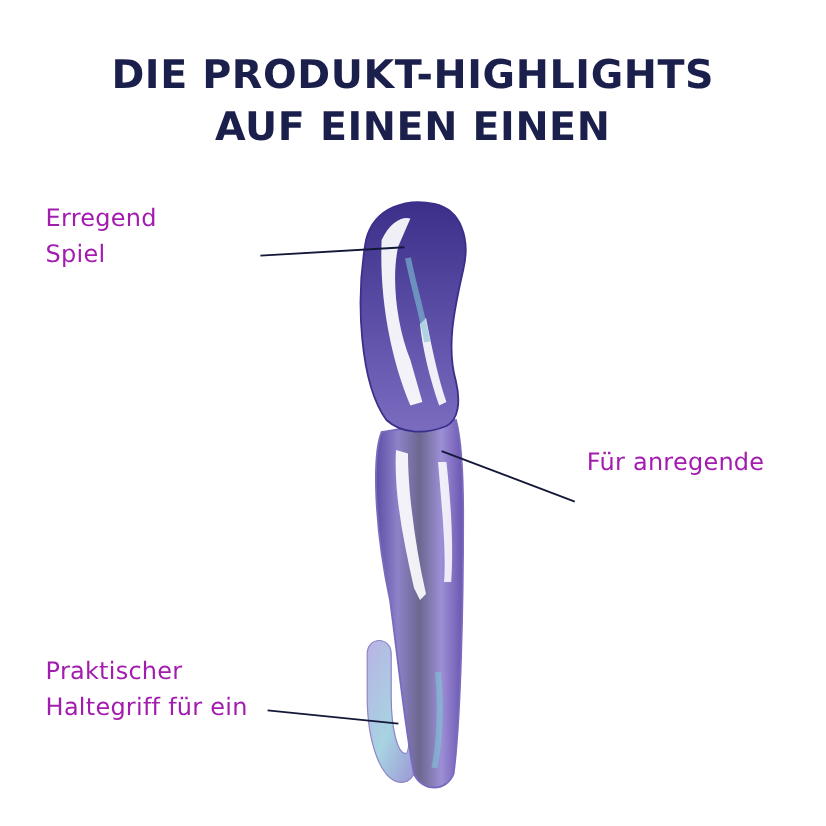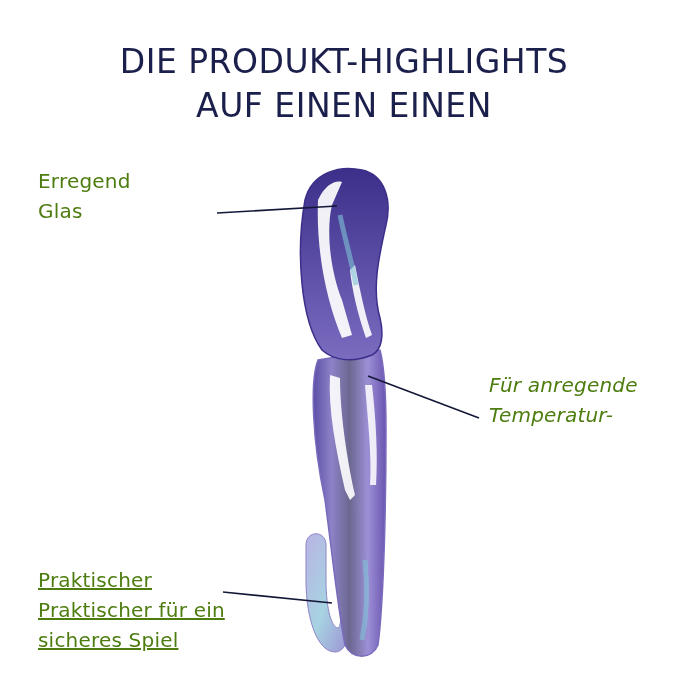--- a/index.html
+++ b/index.html
@@ -3,32 +3,32 @@
   <meta charset="utf-8">
   <style>
     html, body { margin: 0; padding: 0; }
     body {
       width: 688px; height: 688px; background: #ffffff; position: relative; overflow: hidden;
       font-family: "DejaVu Sans", "Liberation Sans", sans-serif; color: #1b1f4b;
     }
     .title {
       position: absolute; left: 0; top: 40px; width: 688px; text-align: center;
       font-family: "DejaVu Sans", "Liberation Sans", sans-serif;
-      font-weight: normal; font-size: 33px; line-height: 44px; letter-spacing: 0.5px;
+      font-weight: bold; font-size: 33px; line-height: 44px; letter-spacing: 0.5px;
       color: #1b1f4b; margin: 0;
     }
     .title span { display: block; }
     .label {
-      position: absolute; font-size: 20px; line-height: 30px; color: #4d7c0f;
+      position: absolute; font-size: 20px; line-height: 30px; color: #a21caf;
       font-family: "DejaVu Sans", "Liberation Sans", sans-serif; letter-spacing: 0.2px;
     }
     .label span { display: block; white-space: nowrap; }
     #label-1 { left: 38px; top: 166px; }
-    #label-2 { left: 489px; top: 370px; font-style: italic; }
-    #label-3 { left: 38px; top: 565px; text-decoration: underline; }
+    #label-2 { left: 489px; top: 370px; }
+    #label-3 { left: 38px; top: 544px; }
     svg.art { position: absolute; left: 0; top: 0; }
   </style>
 </head>
 <body>
 
 <h1 class="title">
   <span>DIE PRODUKT-HIGHLIGHTS</span>
   <span>AUF EINEN EINEN</span>
 </h1>
 
@@ -69,25 +69,23 @@
     <path d="M 365 560 C 368 590, 366 620, 362 640" stroke="#7fc3d6" stroke-width="5" fill="none" opacity="0.6"></path>
   </g>
 
   <line x1="217" y1="213" x2="337" y2="206" stroke="#141838" stroke-width="1.6"></line>
   <line x1="368" y1="376" x2="479" y2="418" stroke="#141838" stroke-width="1.6"></line>
   <line x1="223" y1="592" x2="332" y2="603" stroke="#141838" stroke-width="1.6"></line>
 </svg>
 
 <div class="label" id="label-1">
   <span>Erregend</span>
-  <span>Glas</span>
+  <span>Spiel</span>
 </div>
 
 <div class="label" id="label-2">
   <span>Für anregende</span>
-  <span>Temperatur-</span>
 </div>
 
 <div class="label" id="label-3">
   <span>Praktischer</span>
-  <span>Praktischer für ein</span>
-  <span>sicheres Spiel</span>
+  <span>Haltegriff für ein</span>
 </div>
 
 </body></html>

